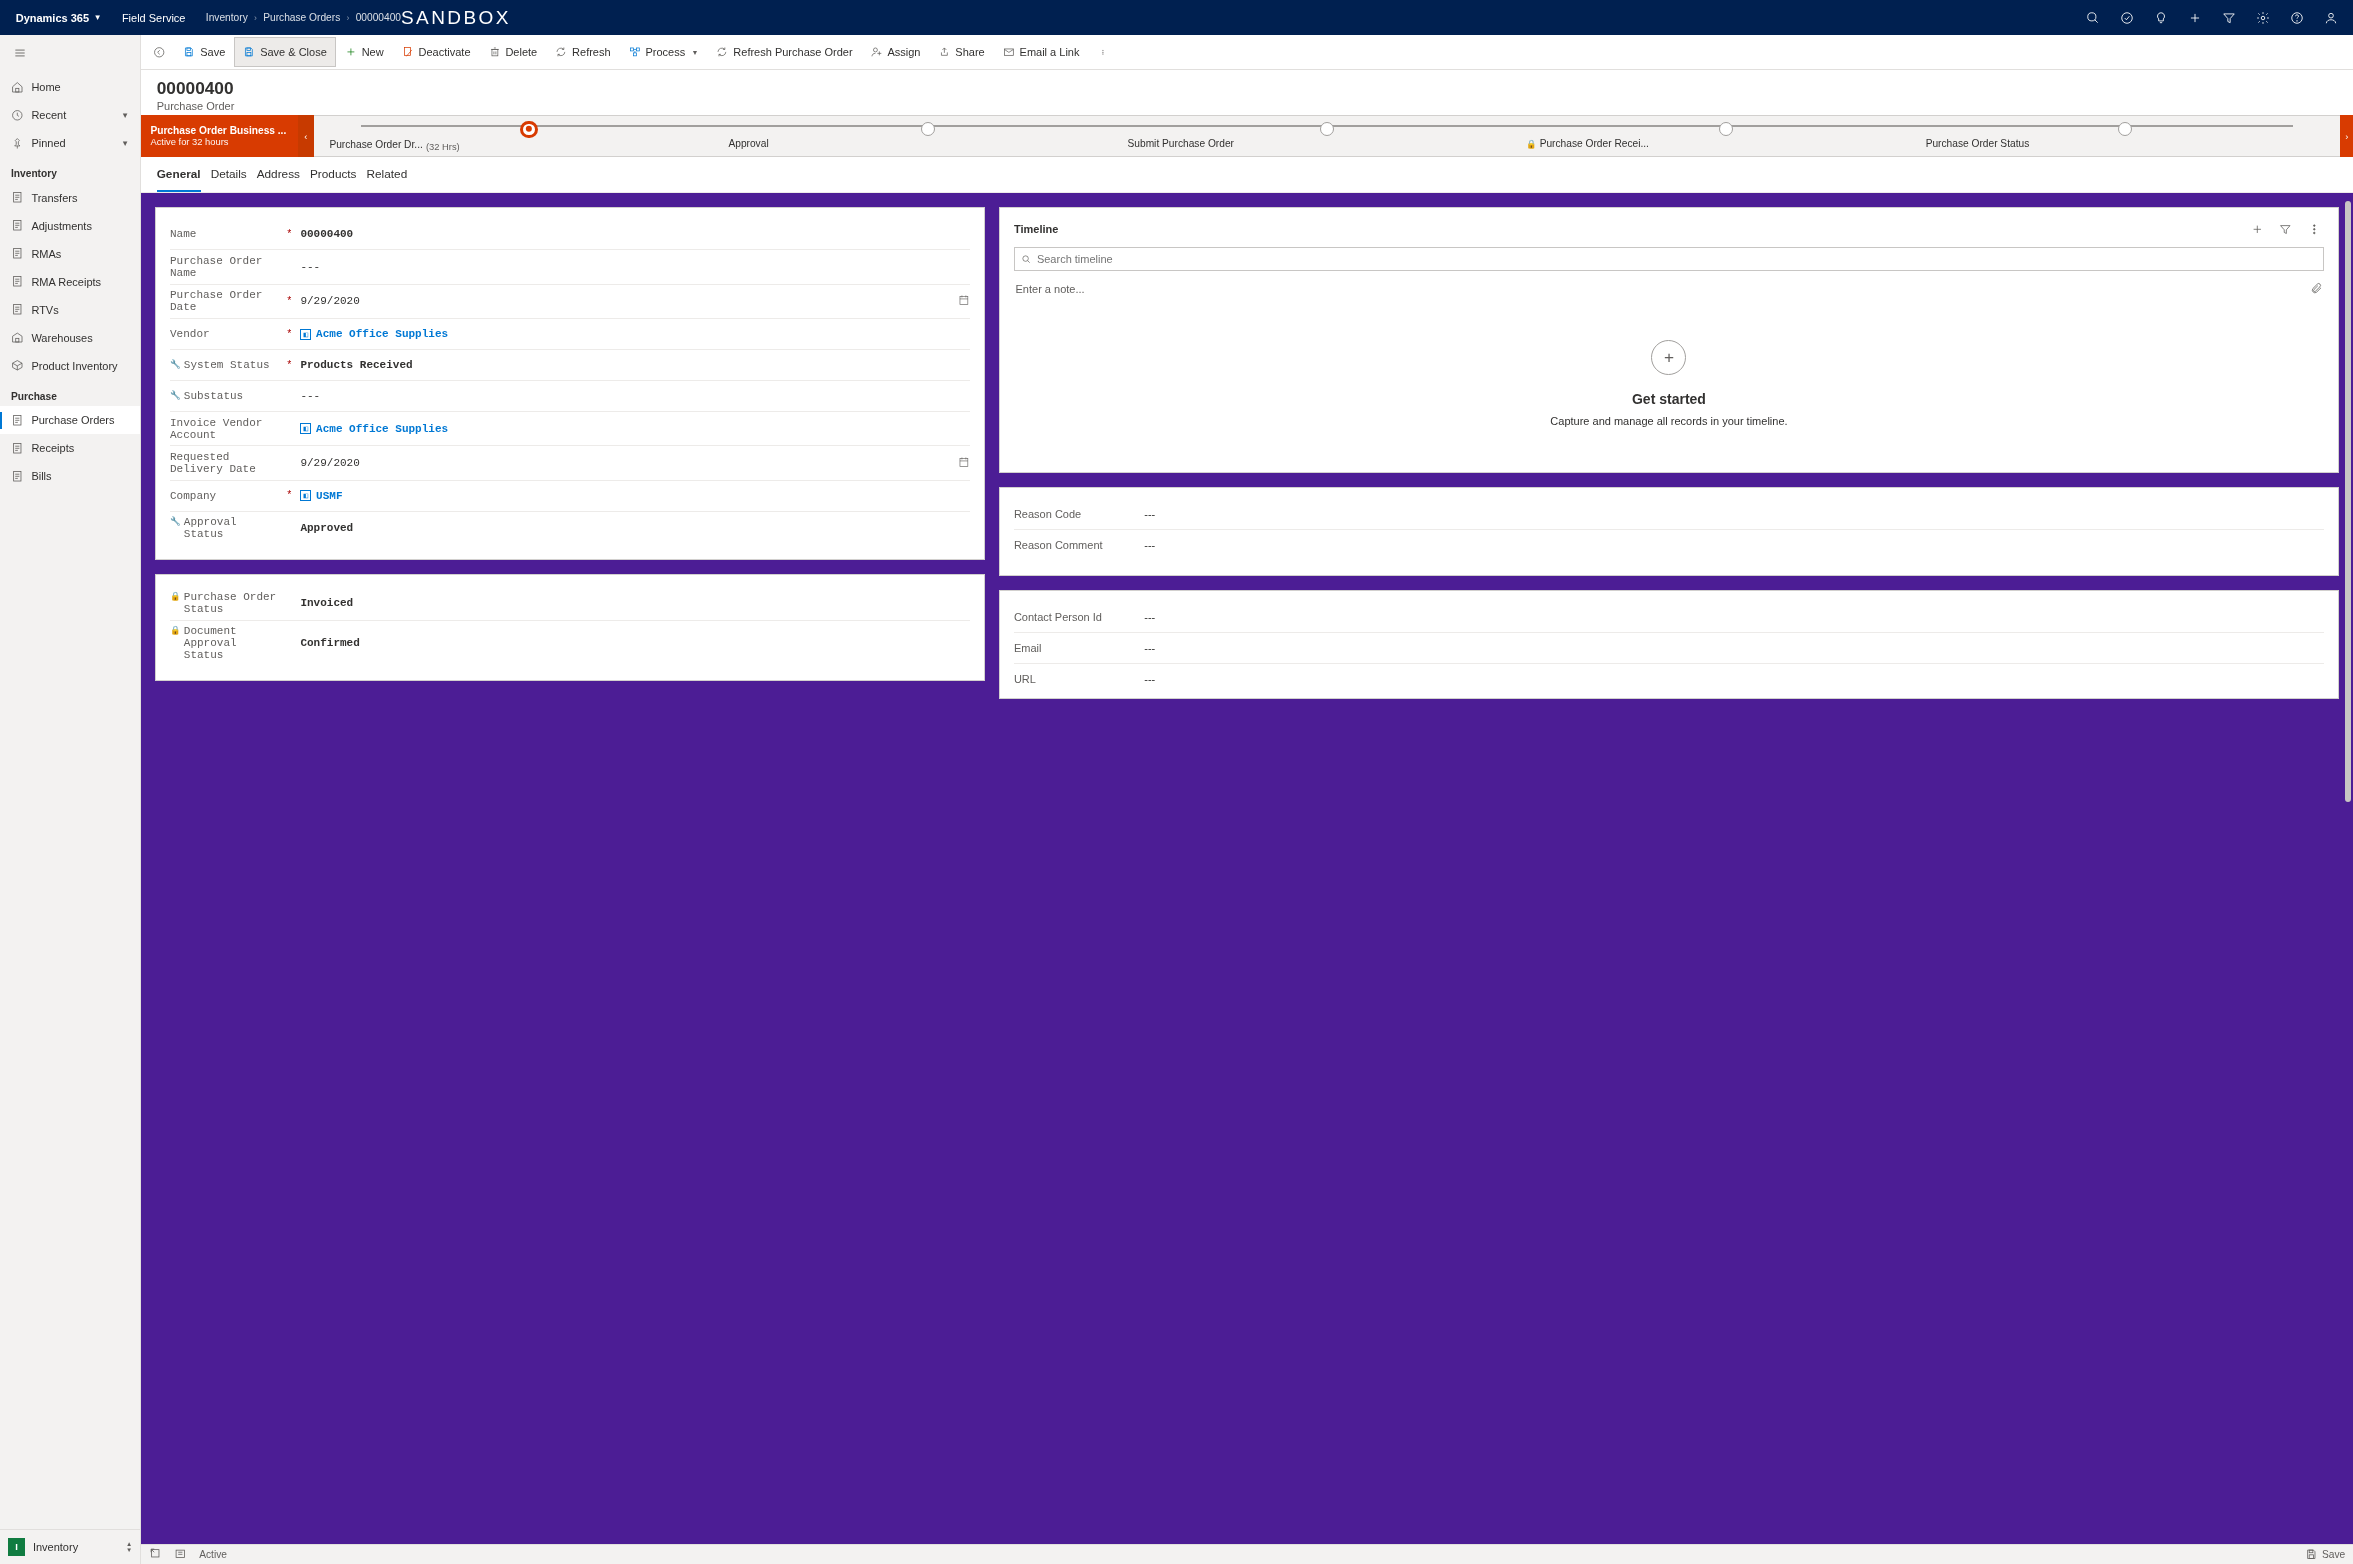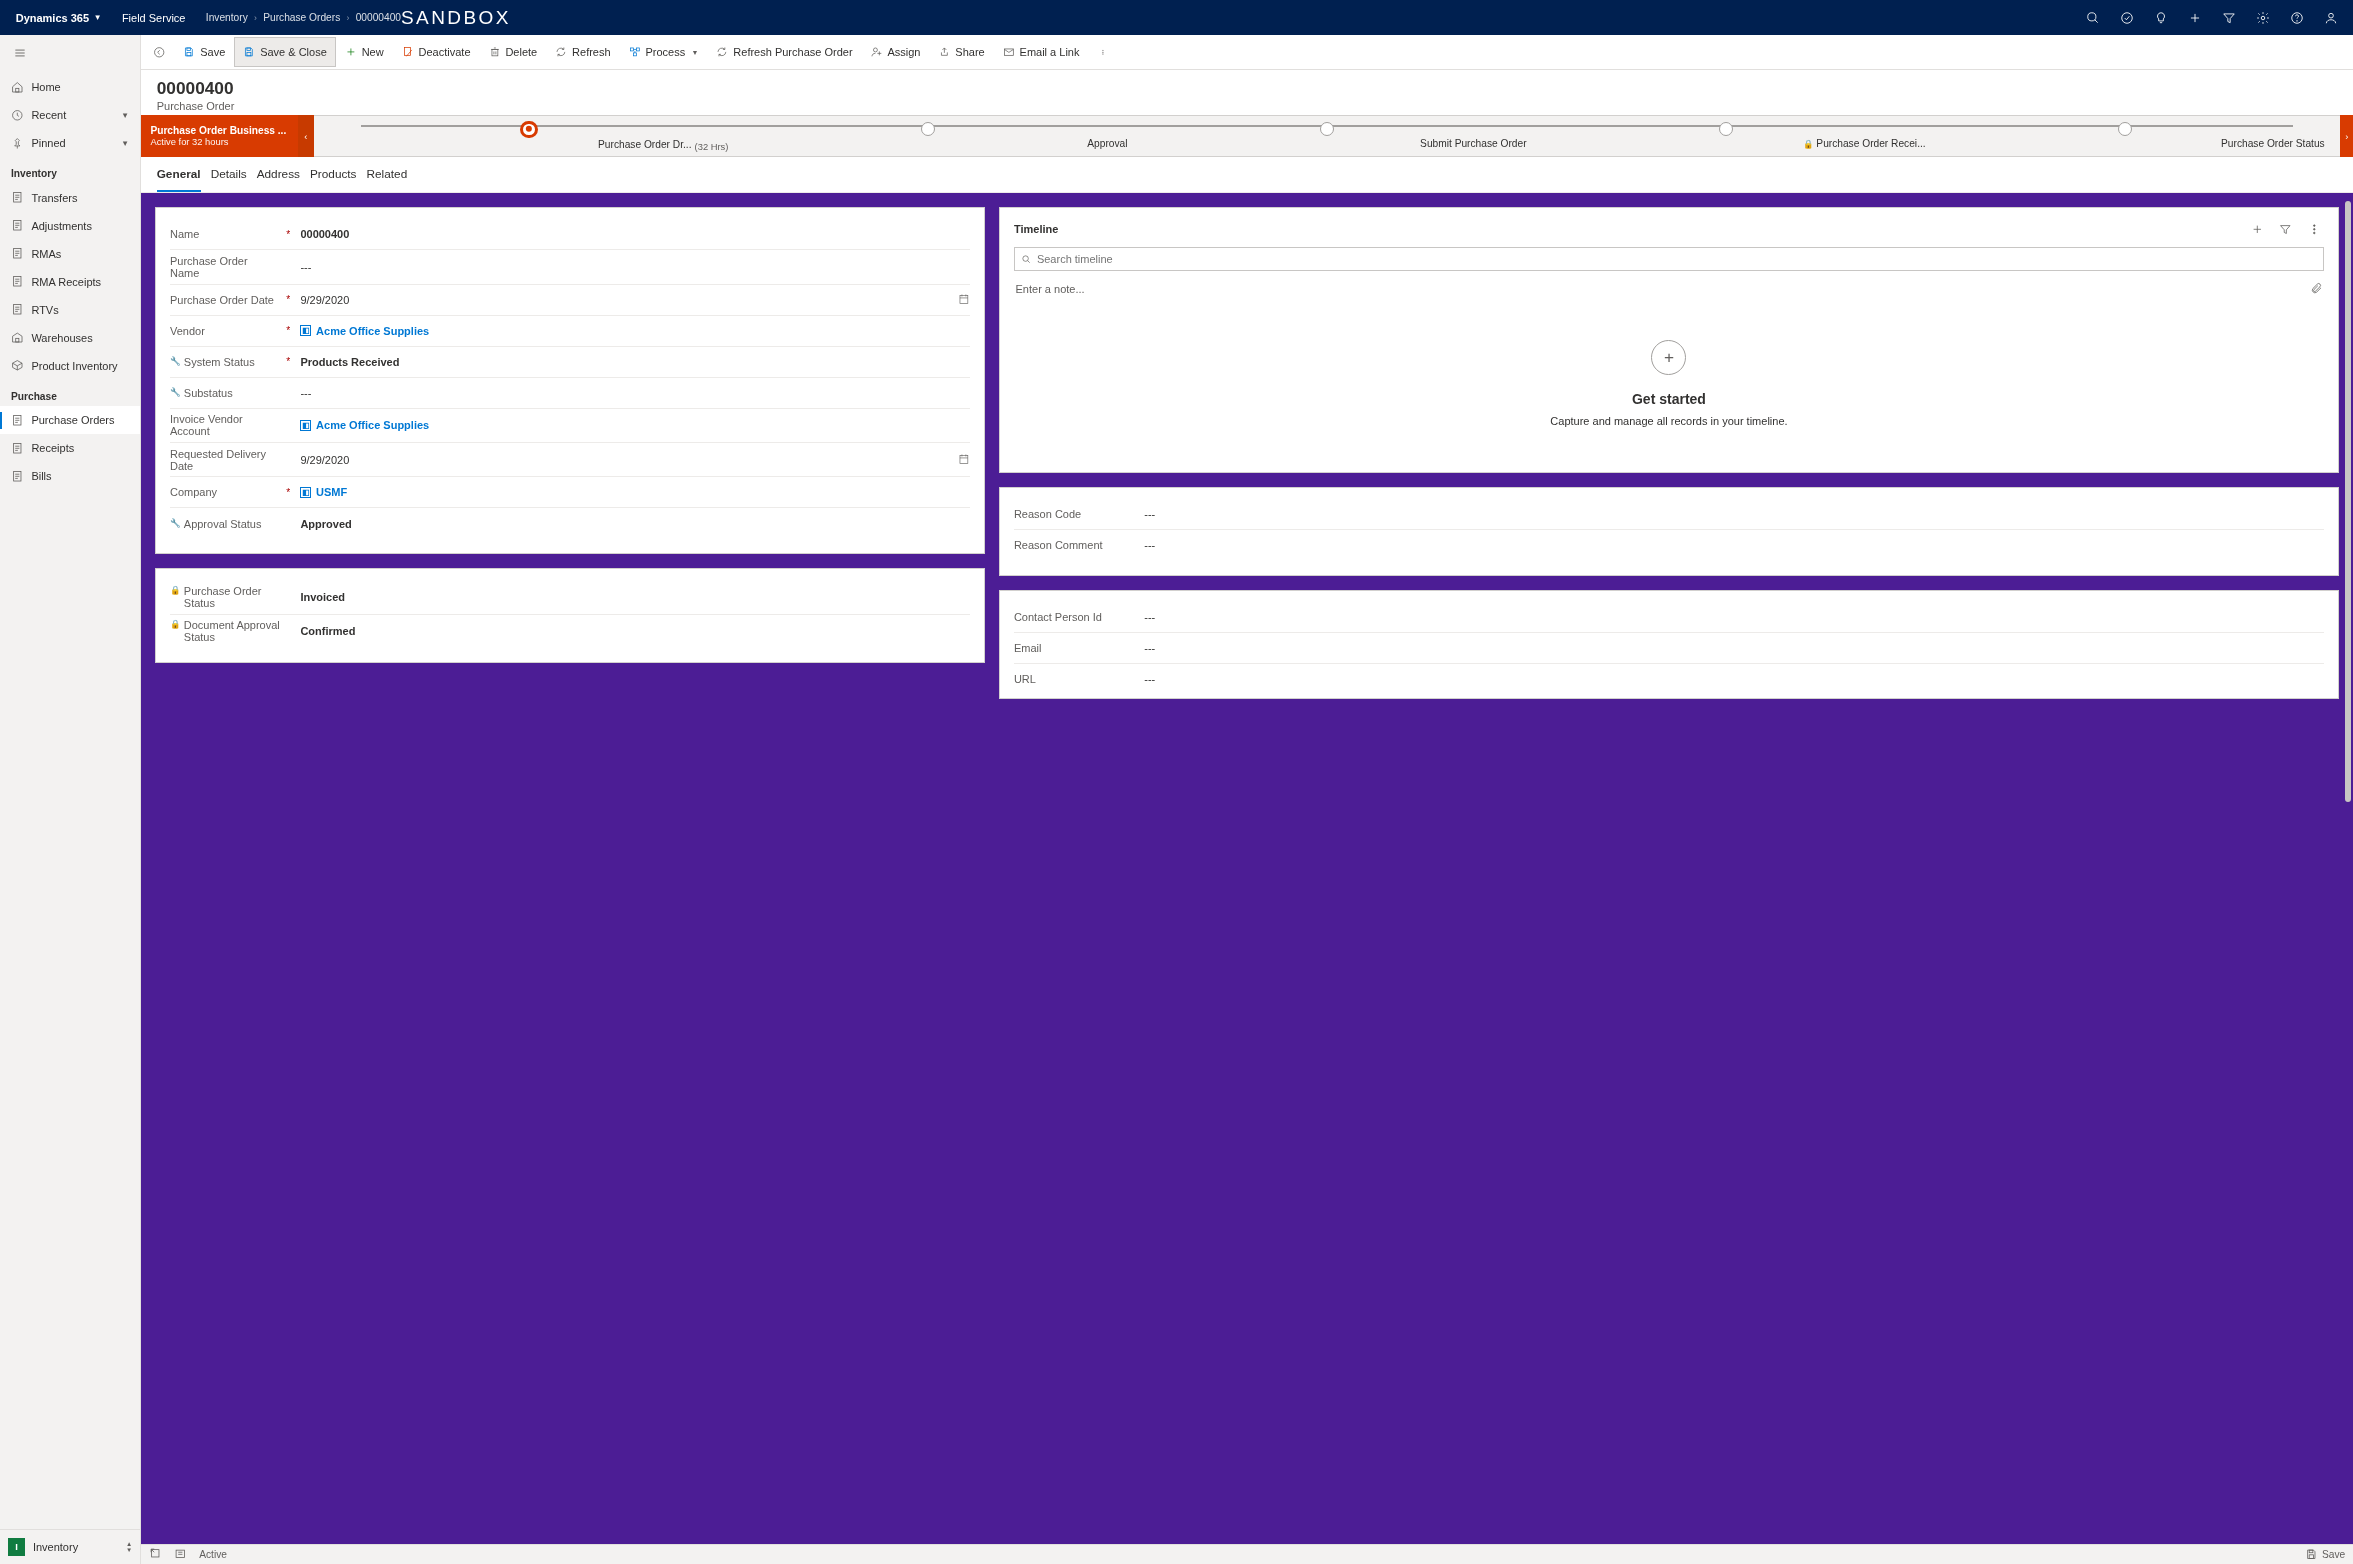--- a/index.html
+++ b/index.html
@@ -57,39 +57,39 @@
 .rec-id { font-size: 17.3px; font-weight: 600; }
 .rec-type { font-size: 11px; color: #605e5c; margin-top: 1.6px; }
 
 
 .process { display: flex; background: #f3f2f1; height: 42px; align-items: stretch; border-radius: 15px; }
 .process-left { width: 157px; background: #d83b01; color: #fff; padding: 3.1px 9.4px; display:flex; flex-direction:column; justify-content:center; position:relative; }
 .process-left .ptitle { font-size: 10.2px; font-weight: 600; white-space: nowrap; overflow:hidden; text-overflow: ellipsis; }
 .process-left .psub { font-size: 9.4px; opacity: 0.95; }
 .process-arrow { width: 15.7px; background: #c73a00; color:#fff; display:flex; align-items:center; justify-content:center; cursor:pointer; font-size: 9.4px; }
 .process-stages { flex:1; display:flex; align-items:center; position:relative; padding: 0 15.7px; border-top:0.8px solid #d2d0ce; border-bottom: 0.8px solid #d2d0ce; }
-.stage { flex:1; text-align:right; position:relative; cursor:pointer; font-size: 10.2px; }
+.stage { flex:1; text-align:left; position:relative; cursor:pointer; font-size: 10.2px; }
 .stage .dot { width: 14px; height: 14px; border: 1.6px solid #a19f9d; background: #fff; border-radius: 50%; margin: 0 auto 1.6px; position:relative; z-index:2; }
 .stage.active .dot { border: 3.1px solid #d83b01; width: 17.3px; height: 17.3px; }
 .stage.active .dot::after { content:""; width:6.3px; height:6.3px; background:#d83b01; border-radius:50%; position:absolute; top:50%; left:50%; transform:translate(-50%,-50%); }
 .stage-label { white-space: nowrap; overflow: hidden; text-overflow: ellipsis; display:inline-block; max-width:100%; }
 .stage .locked { font-size: 8.6px; margin-right: 2.4px; }
 .stage-time { color: #605e5c; font-size: 9.4px; margin-left: 3.1px; }
 .process-line { position:absolute; top: 8.6px; left: 47px; right: 47px; height: 2.4px; background: #a19f9d; z-index:1; }
 .process-next { width: 12.6px; background: #d83b01; color:#fff; display:flex; align-items:center; justify-content:center; cursor:pointer; font-size: 9.4px; }
 
 
 .tabs { background: #fff; padding: 0 15.7px; border-bottom: 0.8px solid #edebe9; display:flex; gap: 10px; }
 .tab { padding: 9.4px 0; cursor:pointer; font-size: 11.8px; font-weight: 400; border-bottom: 2.4px solid transparent; }
 .tab.active { border-bottom-color: #0078d4; font-weight: 600; }
 
 
 .form-scroll { flex:1; overflow-y: auto; padding: 14px; display:flex; gap: 14px; position:relative; }
 .col { display:flex; flex-direction:column; gap: 14px; }
-.col1 { flex: 0 0 38%; }
+.col1 { flex: 0 0 38%; font-family: Liberation Mono, monospace; }
 .col2 { flex: 1; }
 .card { background: #fff; border: 0.8px solid #d2d0ce; padding: 11px 14px 14px; }
 .field { display:flex; align-items:center; min-height: 31px; border-bottom: 0.8px solid #edebe9; gap: 6.3px; padding: 4.7px 0; }
 .field:last-child { border-bottom: none; }
 .flabel { width: 110px; color: #605e5c; font-size: 11px; display:flex; align-items:flex-start; gap: 3.1px; }
 .flabel .wrench { font-size: 8.6px; color: #605e5c; }
 .flabel .lock { font-size: 8.6px; color: #605e5c; }
 .freq { color: #a80000; width: 7.8px; font-size: 10.2px; }
 .fvalue { flex: 1; font-size: 11px; display:flex; align-items:center; gap: 4.7px; }
 .fvalue.bold { font-weight: 600; }

